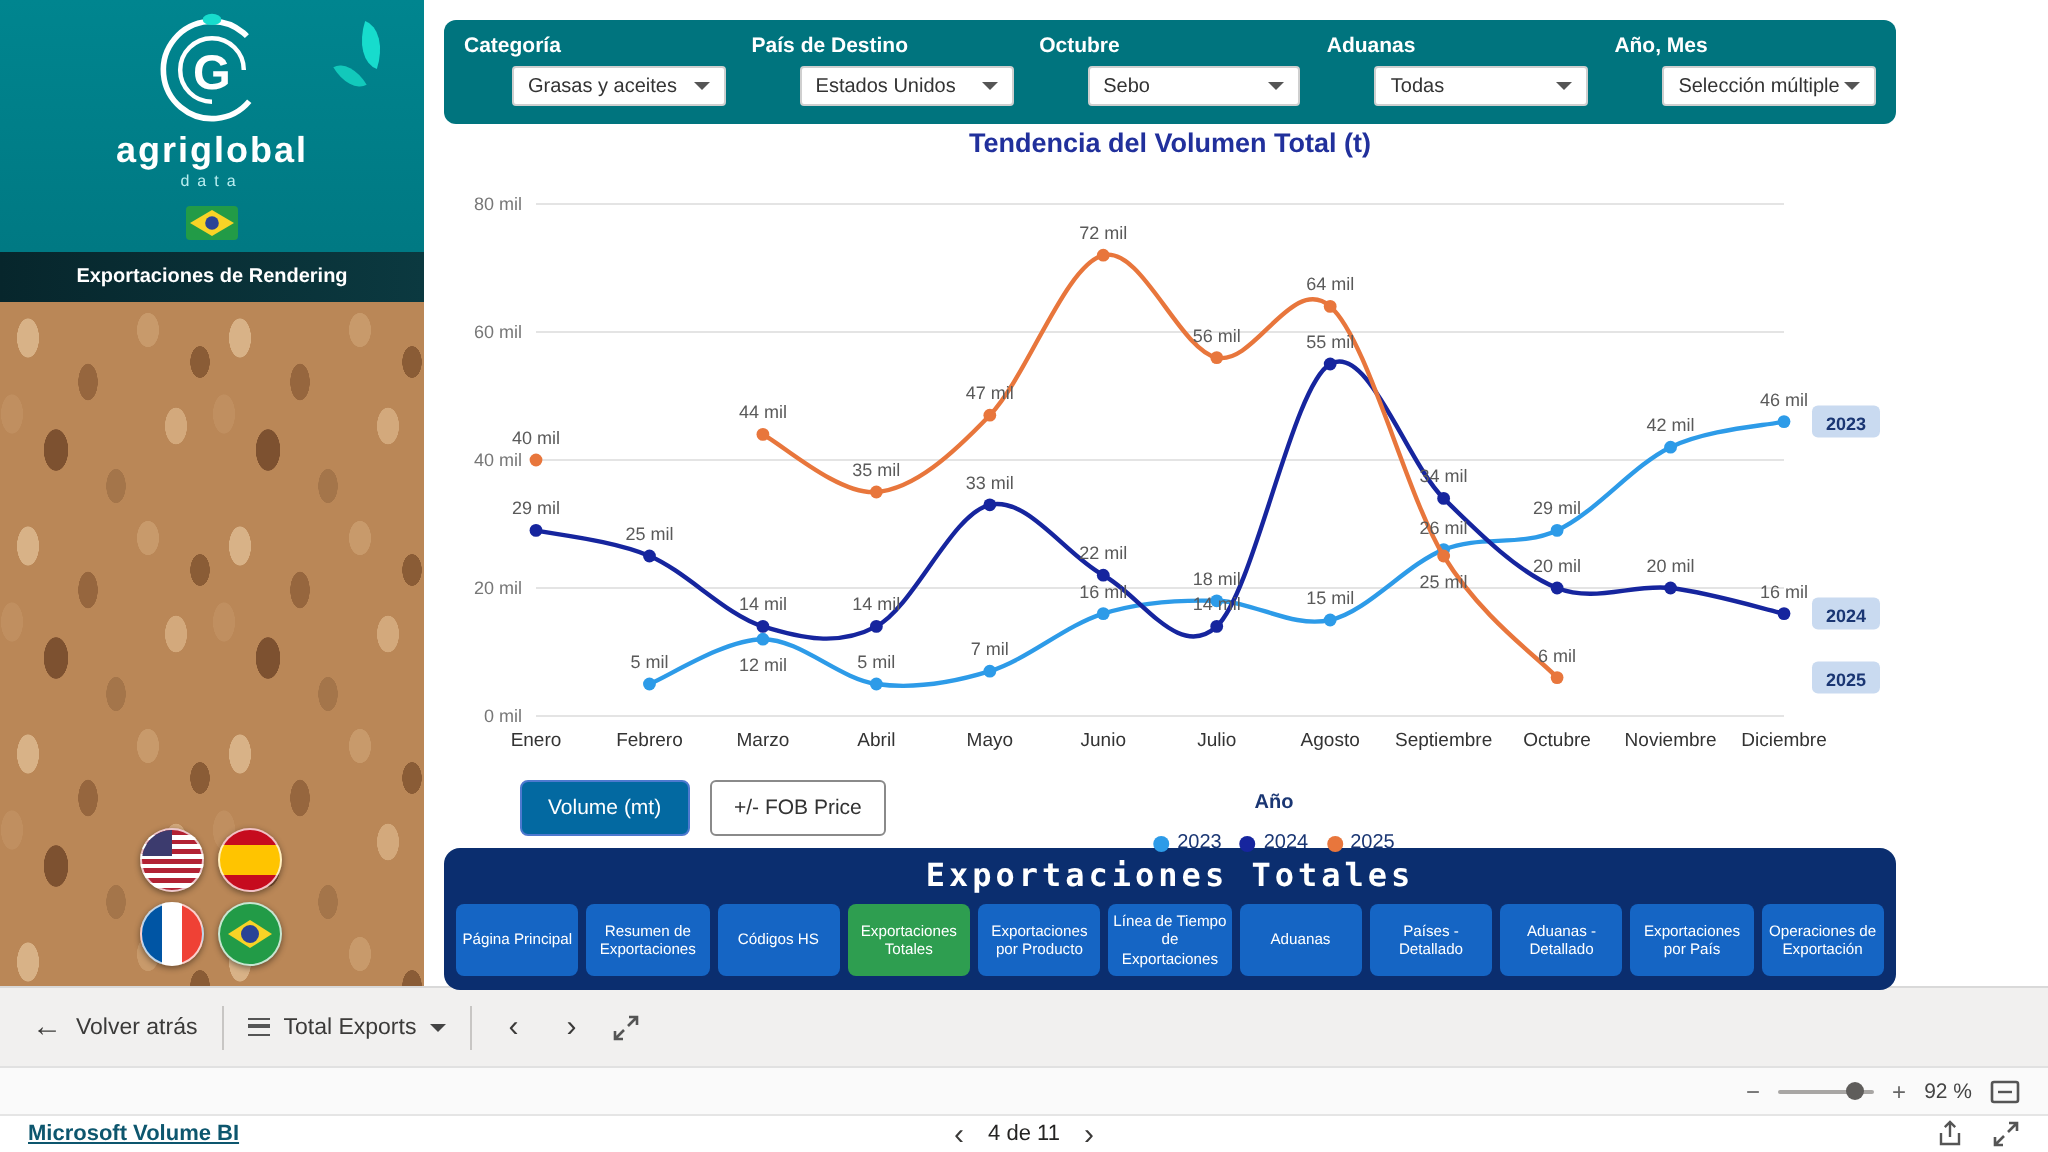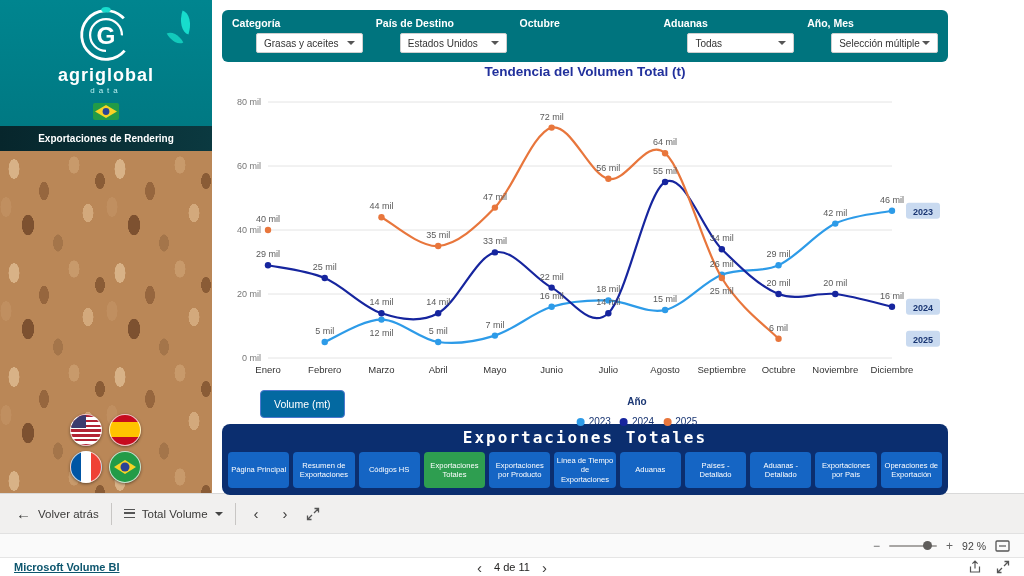--- a/index.html
+++ b/index.html
@@ -137,20 +137,24 @@
           </div>
           <div class="filter">
             <div class="filter-label">País de Destino</div>
             <div class="dropdown">
               <span>Estados Unidos</span>
               <span class="tri"></span>
             </div>
           </div>
           <div class="filter">
             <div class="filter-label">Octubre</div>
+            <div class="dropdown">
+              <span>Sebo</span>
+              <span class="tri"></span>
+            </div>
           </div>
           <div class="filter">
             <div class="filter-label">Aduanas</div>
             <div class="dropdown">
               <span>Todas</span>
               <span class="tri"></span>
             </div>
           </div>
           <div class="filter">
             <div class="filter-label">Año, Mes</div>
@@ -256,20 +260,21 @@
             <rect x="684" y="122.80000000000001" width="34" height="16" rx="3" fill="#c9daf0"></rect>
             <text x="701" y="134.8" text-anchor="middle" font-size="9" font-weight="bold" fill="#1a3673">2023</text>
             <rect x="684" y="218.8" width="34" height="16" rx="3" fill="#c9daf0"></rect>
             <text x="701" y="230.8" text-anchor="middle" font-size="9" font-weight="bold" fill="#1a3673">2024</text>
             <rect x="684" y="250.8" width="34" height="16" rx="3" fill="#c9daf0"></rect>
             <text x="701" y="262.8" text-anchor="middle" font-size="9" font-weight="bold" fill="#1a3673">2025</text>
           </svg>
 
         <div class="controls-row">
           <button class="vol-btn">Volume (mt)</button>
+          <button class="fob-btn">+/- FOB Price</button>
           <div class="legend">
             <span class="lg-title">Año</span>
             <span id="legend-items" style="display:flex;gap:9px;align-items:center;">
                 <span class="lg-item">
                   <span class="lg-dot" style="background: rgb(45, 155, 232);"></span>
                   <span>2023</span>
                 </span>
                 <span class="lg-item">
                   <span class="lg-dot" style="background: rgb(22, 37, 158);"></span>
                   <span>2024</span>
@@ -304,21 +309,21 @@
   </div>
 
   <div class="toolbar">
     <div class="tb-item">
       <span class="back-arrow">←</span>
       <span>Volver atrás</span>
     </div>
     <div class="tb-sep"></div>
     <div class="tb-item">
       <span class="hamb"></span>
-      <span>Total Volume</span>
+      <span>Total Exports</span>
       <span class="tri" style="border-top-color:#444;"></span>
     </div>
     <div class="tb-sep"></div>
     <span class="page-chev">‹</span>
     <span class="page-chev">›</span>
     <span class="icon-btn">
       <svg width="14" height="14" viewBox="0 0 14 14">
         <path d="M8.5 1.5h4v4M5.5 12.5h-4v-4M12.5 1.5L8 6M1.5 12.5L6 8" stroke="#555" stroke-width="1.3" fill="none"></path>
       </svg>
     </span>

